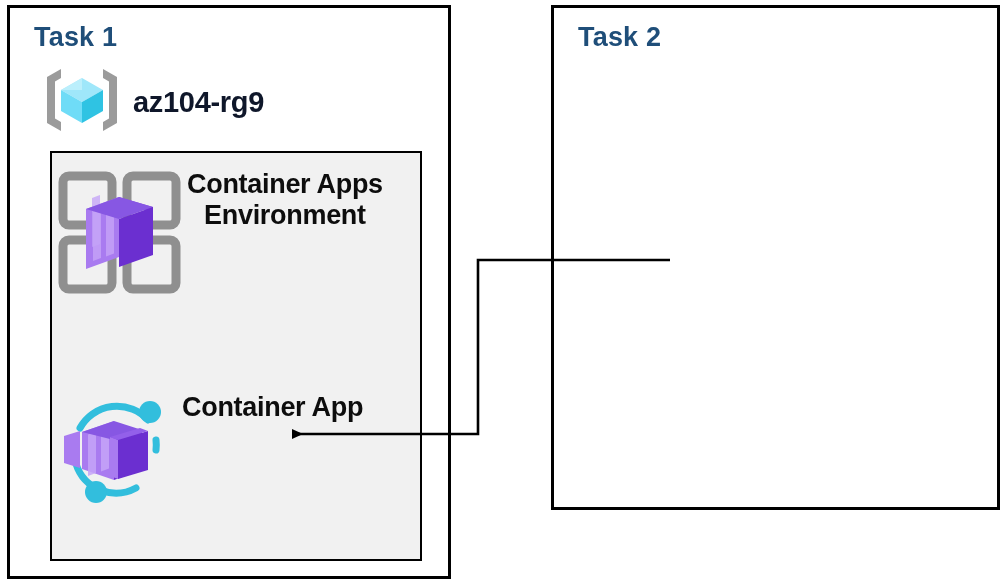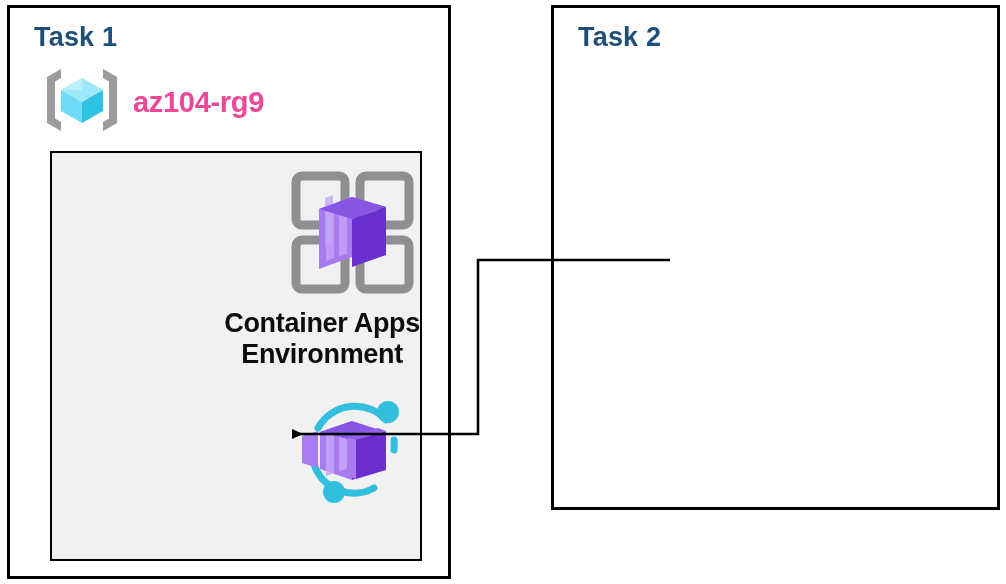--- a/index.html
+++ b/index.html
@@ -46,40 +46,39 @@
     position: absolute;
     left: 33px;
     top: 57px;
     display: flex;
     align-items: center;
     gap: 12px;
   }
   #rg-label {
     font-size: 29px;
     font-weight: bold;
-    color: #ec4899;
+    color: #0f172a;
     white-space: nowrap;
     letter-spacing: -0.3px;
   }
 
   
   .inner-box {
     position: absolute;
     background: #f1f1f1;
     border: 2px solid #000000;
     box-sizing: border-box;
   }
   #task1-inner { left: 40px;  top: 143px; width: 372px; height: 410px; }
 
   
   .resource-block {
     position: absolute;
     display: flex;
-    flex-direction: column;
-    align-items: flex-end;
+    align-items: flex-start;
   }
   #cae-block  { left: 0; top: 12px;  width: 100%; }
   #capp-block { left: 0; top: 235px; width: 100%; }
 
   .resource-label {
     font-size: 27px;
     font-weight: bold;
     color: #0d0d0d;
     text-align: center;
     line-height: 1.13;
@@ -180,20 +179,21 @@
             <path d="M36 46.5 L44 43.5 L44 85 L36 88 Z" fill="#c5a4f8" opacity="0.85"></path>
             <path d="M49 42 L57 39 L57 80.5 L49 83.5 Z" fill="#c5a4f8" opacity="0.85"></path>
             <path d="M62 33 L90 42 L62 52 L30 44 Z" fill="#8757e3"></path>
             <path d="M90 42 L90 82 L62 92 L62 52 Z" fill="#6b2fd0"></path>
 
             <path d="M66 52 L96 43 L96 82 L66 91 Z" fill="#6b2fd0"></path>
             <path d="M66 52 L66 91 L58 88 L58 49 Z" fill="#a97bf0"></path>
             <path d="M58 49 L88 40 L96 43 L66 52 Z" fill="#9360ea"></path>
           </svg>
         </span>
+        <div class="resource-label">Container App</div>
       </div>
 
     </div>
   </div>
 
   <div class="task-panel" id="task2-panel">
 
     <div class="task-title">Task 2</div>
 
   </div>

